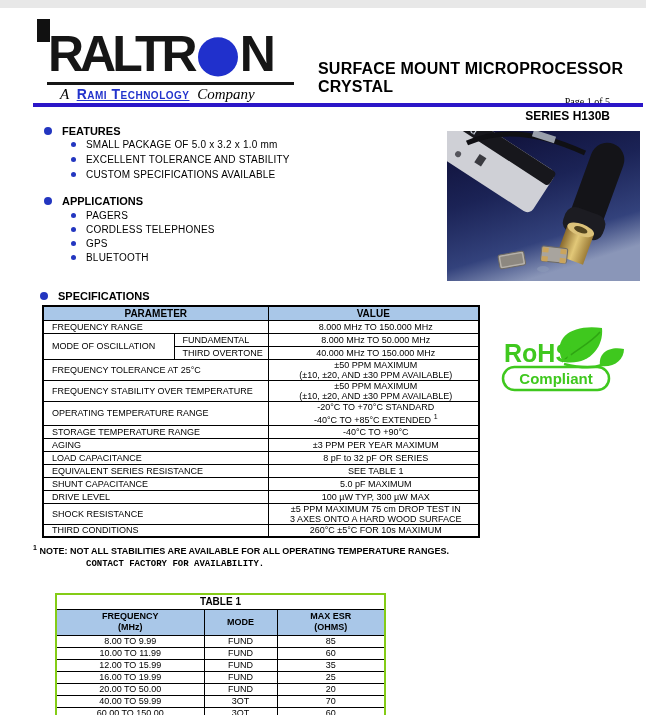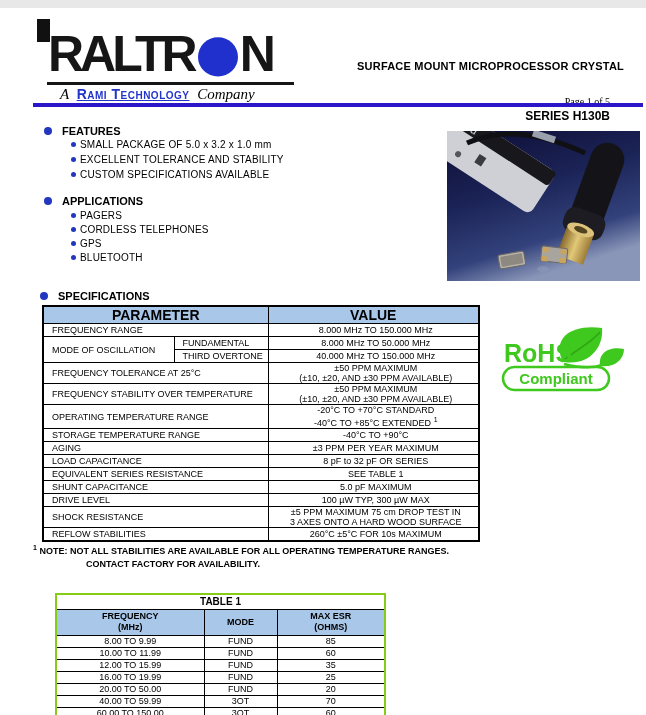--- a/index.html
+++ b/index.html
@@ -25,63 +25,63 @@
   .tagline {
     position:absolute; left:60px; top:78px; white-space:nowrap;
     font-family:"Liberation Serif", serif; font-style:italic; font-size:15px;
   }
   .tagline .rami {
     font-family:"Liberation Sans", sans-serif; font-style:normal; font-weight:bold;
     font-variant:small-caps; color:#2233cc; text-decoration:underline;
     font-size:14px; letter-spacing:0.5px; margin:0 4px;
   }
   .doc-title {
-    position:absolute; left:318px; top:52px; width:306px; text-align:right;
-    font-weight:bold; font-size:11px; letter-spacing:0.2px;
+    position:absolute; left:318px; top:52px; width:306px; text-align:left;
+    font-weight:bold; font-size:16px; letter-spacing:0.2px;
   }
   .page-num {
     position:absolute; right:36px; top:88px;
     font-family:"Liberation Serif", serif; font-size:10px;
   }
   .blue-rule { position:absolute; left:33px; top:95px; width:610px; height:4px; background:#2b16c8; }
   .series { position:absolute; right:36px; top:101px; font-weight:bold; font-size:12px; }
 
   
   .sec-heading { position:absolute; display:flex; align-items:center; gap:10px; font-weight:bold; font-size:11px; }
   .bullet-lg { width:8px; height:8px; border-radius:50%; background:#2336c0; flex:0 0 auto; }
   .bullet-sm { width:5px; height:5px; border-radius:50%; background:#2336c0; flex:0 0 auto; }
   .item-list { position:absolute; }
-  .item { display:flex; align-items:center; gap:4px; font-size:10px; letter-spacing:0.2px; }
+  .item { display:flex; align-items:center; gap:10px; font-size:10px; letter-spacing:0.2px; }
   .item-f { height:15px; }
   .item-a { height:14px; }
 
   
   .photo { position:absolute; left:447px; top:123px; width:193px; height:150px; }
 
   
   .spec-table {
     position:absolute; left:42px; top:297px; width:436px;
     border-collapse:collapse; table-layout:fixed; font-size:9px;
   }
   .spec-table td, .spec-table th { border:1px solid #000; padding:0 3px; overflow:hidden; white-space:nowrap; }
   .spec-table { border:2px solid #000; }
-  .spec-table th { background:#a9c7e8; font-weight:bold; font-size:14px; height:14px; text-align:center; }
+  .spec-table th { background:#a9c7e8; font-weight:bold; font-size:10px; height:14px; text-align:center; }
   .spec-table td { height:13px;padding-left:8px; }
   .spec-table td.param { text-align:left; }
   .spec-table td.val { text-align:center; }
   .two-line div { line-height:10px; text-align:center; }
   .spec-table sup { font-size:7px; }
 
   
   .rohs { position:absolute; left:500px; top:314px; width:140px; height:78px; }
 
   
   .note { position:absolute; left:33px; top:533px; width:480px; font-weight:bold; font-size:9px; line-height:13px; }
   .note sup { font-size:7px; }
-  .note .note-l2 { margin-left:53px; }
+  .note .note-l2 { margin-left:53px;font-family:Liberation Mono, monospace; }
 
   
   .t1 {
     position:absolute; left:55px; top:585px; width:329px;
     border-collapse:collapse; table-layout:fixed; font-size:9px;
   }
   .t1 { border:2px solid #84cc16; }
   .t1 td, .t1 th { border:1px solid #000; text-align:center; padding:0 2px; }
   .t1 .t1-title { font-weight:bold; font-size:10px; height:15px; background:#fff; }
   .t1 th { background:#a9c7e8; font-weight:bold; font-size:9px; line-height:11px; height:26px; }
@@ -277,21 +277,21 @@
       <td class="val">100 µW TYP,  300 µW MAX</td>
     </tr>
     <tr>
       <td colspan="2" class="param">SHOCK RESISTANCE</td>
       <td class="val two-line">
         <div>±5 PPM MAXIMUM 75 cm DROP TEST IN</div>
         <div>3 AXES ONTO A HARD WOOD SURFACE</div>
       </td>
     </tr>
     <tr>
-      <td colspan="2" class="param">REFLOW STABILITIES</td>
+      <td colspan="2" class="param">THIRD CONDITIONS</td>
       <td class="val">260°C ±5°C FOR 10s MAXIMUM</td>
     </tr>
   </tbody>
     </table>
 
   <div class="rohs">
     <svg width="140" height="78" viewBox="0 0 140 78">
       <path d="M62,38 C52,14 74,2 102,6 C104,26 88,44 64,40 Z" fill="#3fc81e"></path>
       <path d="M62,40 C75,28 90,22 100,10" stroke="#2ea512" stroke-width="1.5" fill="none"></path>
       <path d="M100,44 C98,30 110,24 124,27 C124,38 114,46 100,44 Z" fill="#3fc81e"></path>

